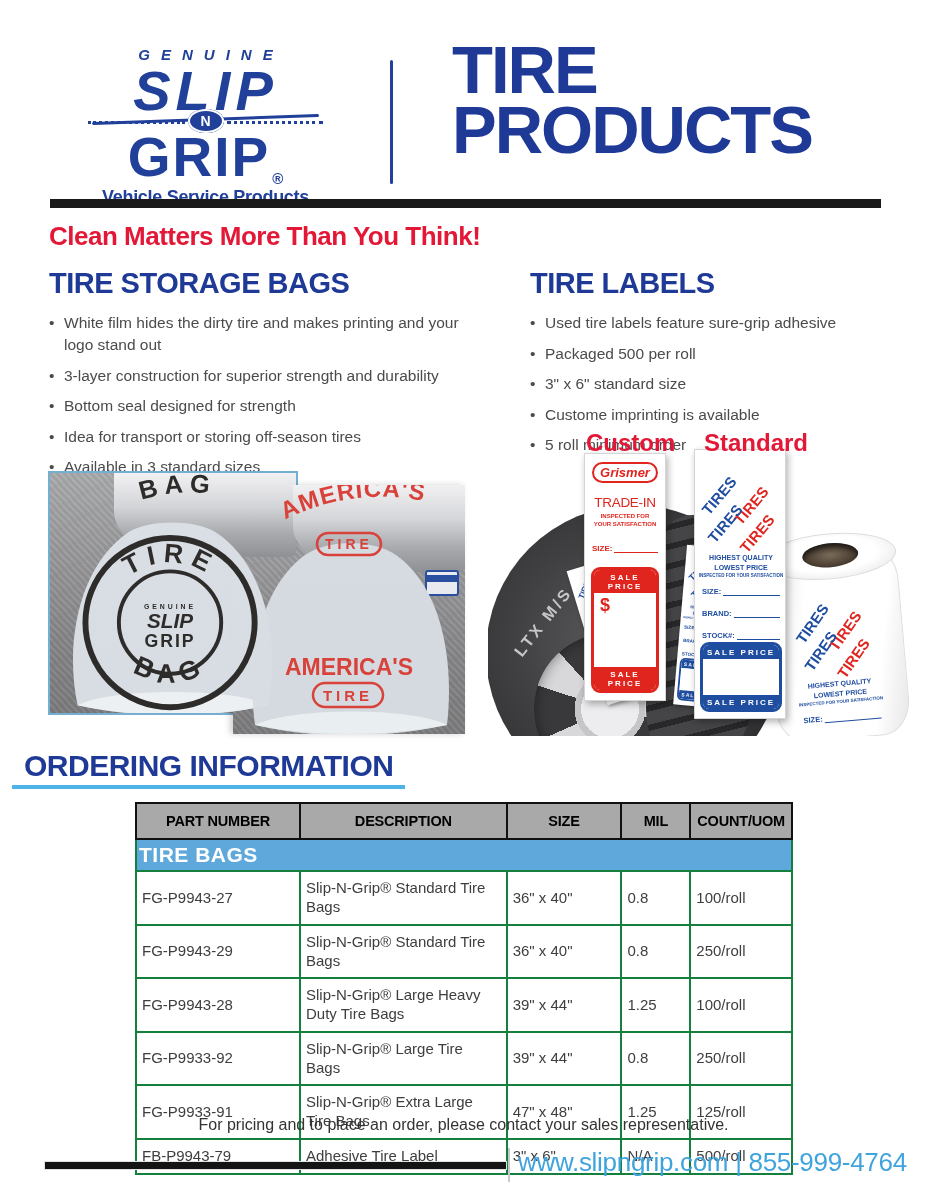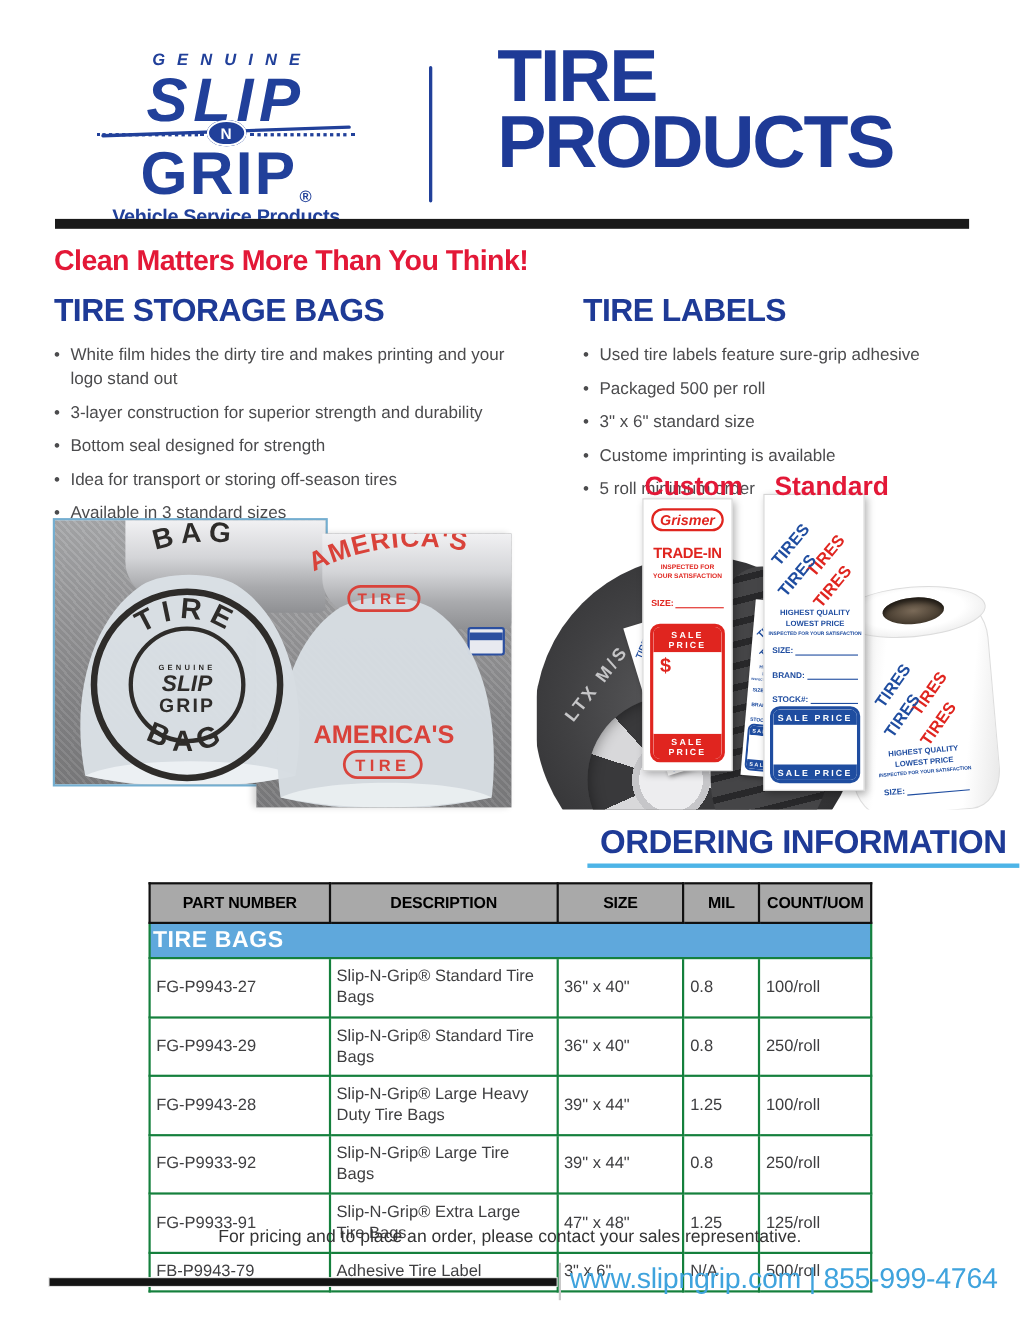--- a/index.html
+++ b/index.html
@@ -73,21 +73,21 @@
         box-shadow:inset 0 0 14px rgba(0,0,0,.45);}
   .sidewall-text{position:absolute; left:16px; top:108px; transform:rotate(-52deg); color:#c6c6c8;
         font-weight:bold; font-size:16px; letter-spacing:3px;}
   .label-card{position:absolute; background:#fff; border:1px solid #d5d5d5; box-shadow:2px 3px 7px rgba(0,0,0,.3); z-index:5;}
   .label-custom{left:96px; top:24px; width:82px; height:248px;}
   .label-standard{left:206px; top:20px; width:92px; height:270px;}
 
   
   .c-brand{margin:8px 7px 0; border:2px solid var(--label-red); border-radius:11px; text-align:center;
            color:var(--label-red); font-weight:bold; font-style:italic; font-size:13px; padding:1px 0;}
-  .c-title{margin-top:12px; text-align:center; color:var(--label-red); font-weight:bold; font-size:13.5px; letter-spacing:-0.3px;}
+  .c-title{margin-top:12px; text-align:center; color:var(--label-red); font-weight:normal; font-size:13.5px; letter-spacing:-0.3px;}
   .c-sub{margin-top:2px; text-align:center; color:var(--label-red); font-weight:bold; font-size:6px; line-height:1.35;}
   .c-size{display:flex; align-items:flex-end; margin:16px 7px 0; color:var(--label-red); font-weight:bold; font-size:8px;}
   .c-size .line{flex:1; border-bottom:1px solid var(--label-red); margin-left:2px;}
   .c-salebox{position:absolute; left:6px; right:6px; bottom:7px; border:3px solid var(--label-red); border-radius:9px; overflow:hidden;}
   .c-sale-top,.c-sale-bot{background:var(--label-red); color:#fff; text-align:center; font-weight:bold; font-size:8px;
            letter-spacing:2px; padding:2.5px 0;}
   .c-sale-mid{position:relative; height:74px; background:#fff;}
   .c-dollar{position:absolute; left:6px; top:2px; color:var(--label-red); font-weight:bold; font-size:18px;}
 
   
@@ -116,21 +116,21 @@
   .roll{position:absolute; left:282px; top:120px; width:134px; height:190px; transform:rotate(-5deg); z-index:4;}
   .roll-body{position:absolute; inset:0; border-radius:28px/36px; border:1px solid #dedede;
         background:linear-gradient(100deg,#cecece 0%,#ececec 10%,#ffffff 28%,#ffffff 78%,#e6e6e6 100%);}
   .roll-top{position:absolute; left:0; top:-16px; width:134px; height:46px; border-radius:50%; border:1px solid #dcdcdc;
         background:radial-gradient(ellipse at 50% 45%, #ffffff 50%, #ededed 78%, #dddddd 100%);}
   .roll-core{position:absolute; left:40px; top:-6px; width:56px; height:24px; border-radius:50%;
         background:radial-gradient(#7a6a58, #40362a 75%); box-shadow:inset 0 4px 5px rgba(0,0,0,.55);}
   .roll-face{position:absolute; left:20px; top:34px;}
 
   
-  .ordering-heading{position:absolute; left:0; right:0; top:733px; text-align:right;}
+  .ordering-heading{position:absolute; left:12px; right:0; top:733px; text-align:left;}
   .ordering-heading span{display:inline-block; font-size:30px; font-weight:bold; color:var(--title-blue);
         letter-spacing:-0.5px; border-bottom:4px solid var(--underline-light-blue); padding:0 12px 2px;}
   table.ordering{position:absolute; left:135px; top:786px; width:658px; border-collapse:collapse; table-layout:fixed;}
   table.ordering th{background:var(--table-header-gray); border:2px solid #111; color:#000000; font-size:14.5px;
         font-weight:bold; padding:9px 3px; letter-spacing:-0.2px;}
   table.ordering td{border:2px solid #15803d; text-align:left; color:#3e3e40; font-size:15px; padding:7px 5px; line-height:1.25; background:#fff;}
   table.ordering td.section-cell{background:var(--table-section-blue); color:#fff; font-weight:bold; font-size:21px;
         padding:2px; letter-spacing:0.5px;}
 
   

